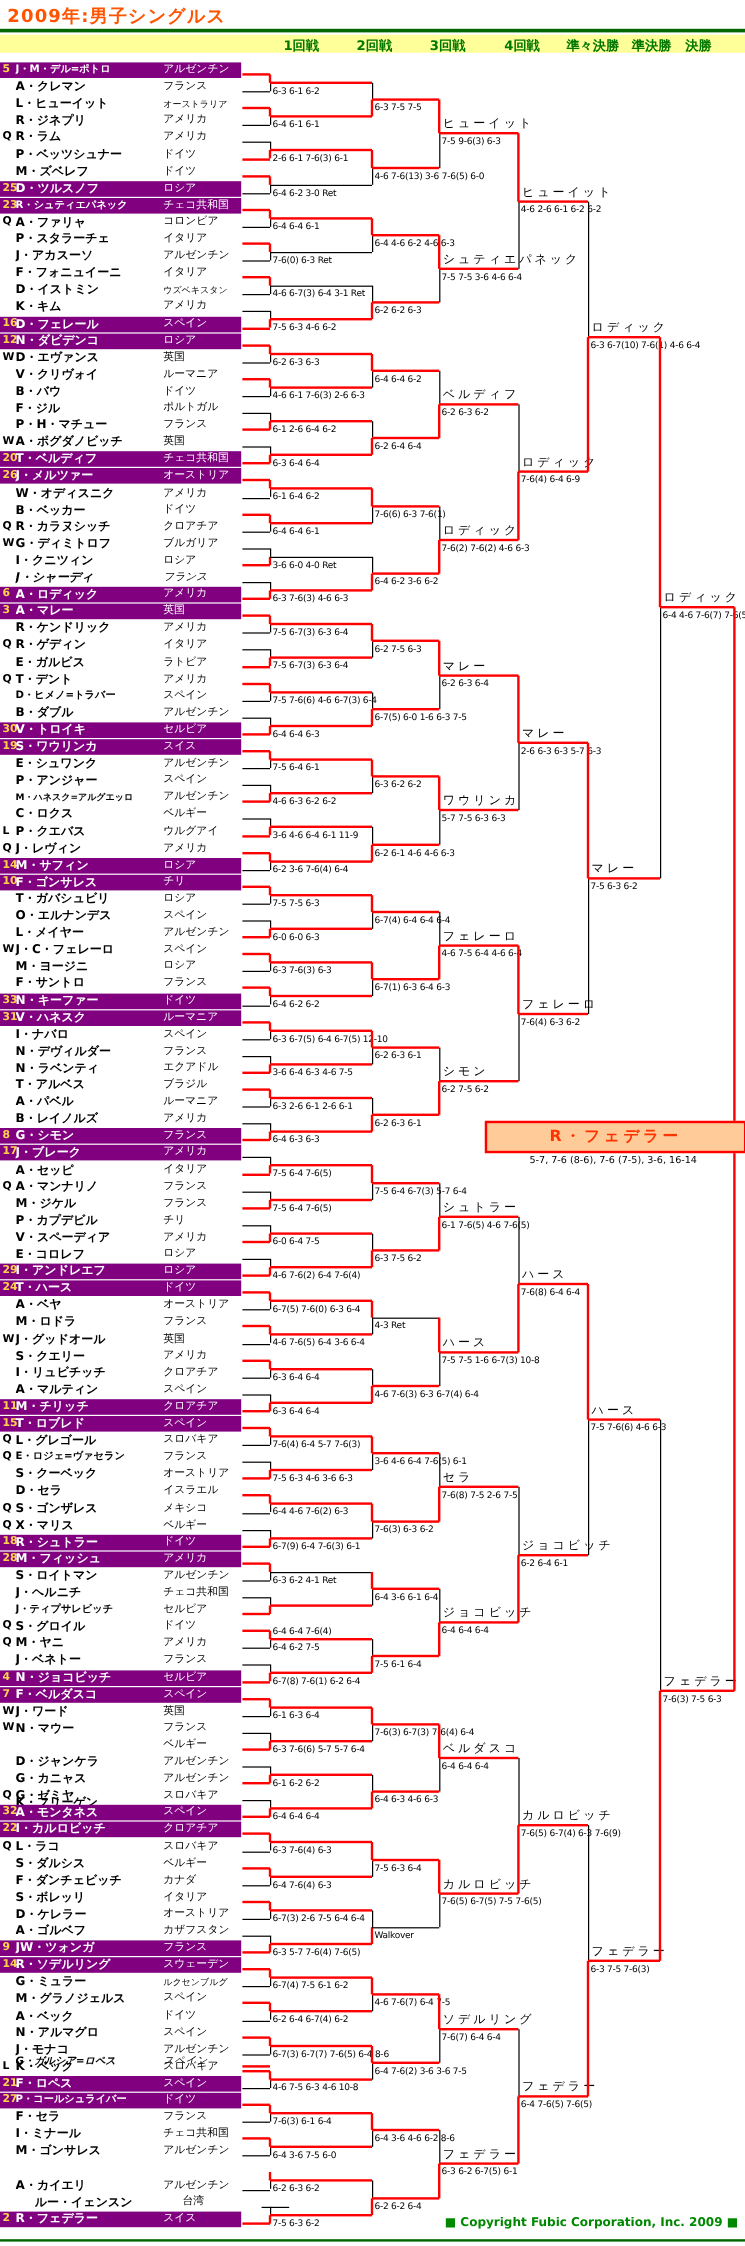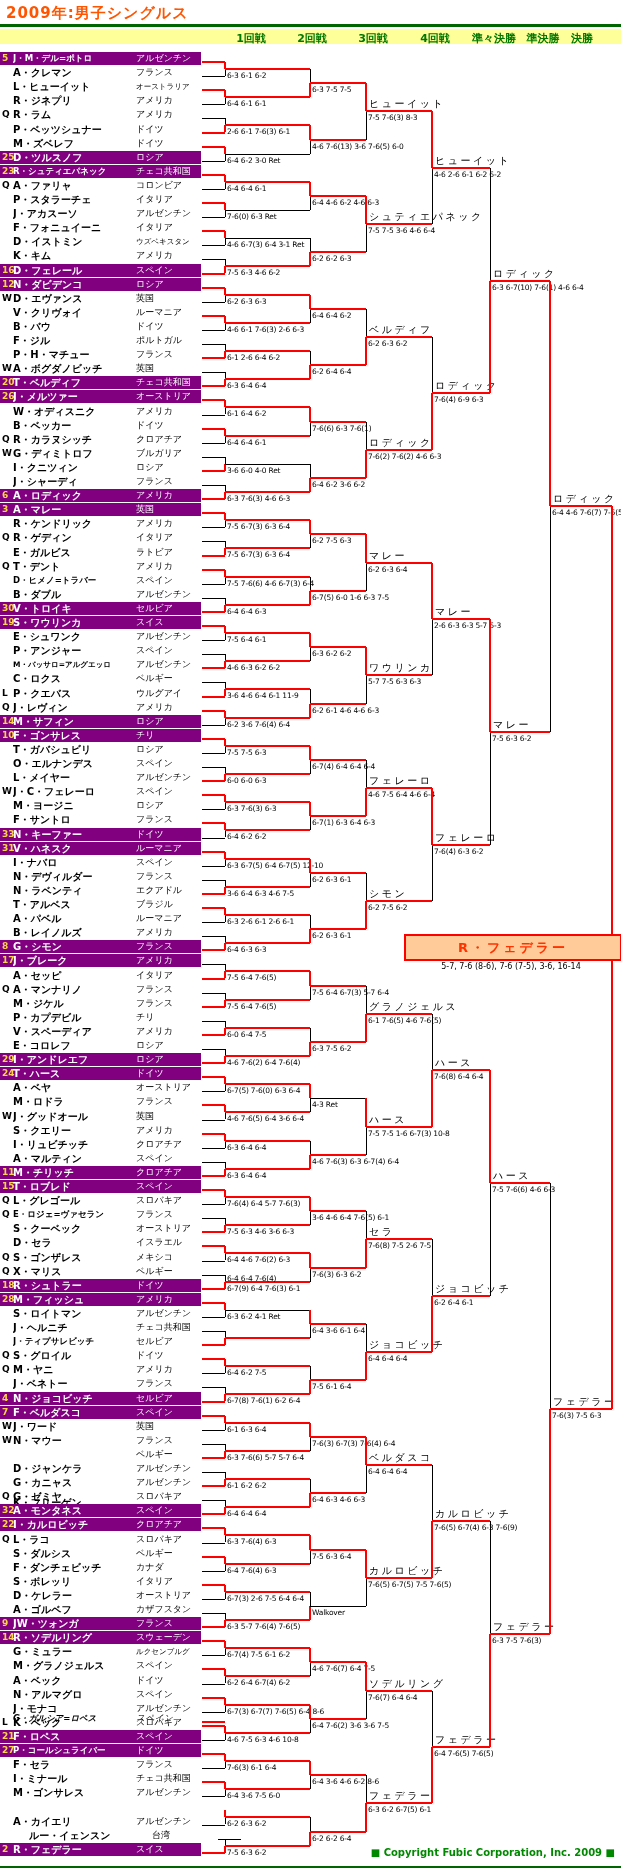--- a/index.html
+++ b/index.html
@@ -213,21 +213,21 @@
       <div class="abs pfx" style="left: 2px; top: 0px; width: 12px;">W</div>
       <div class="abs pname" style="left: 13px; top: 0px; width: 122px;">G・ディミトロフ</div>
       <div class="abs pctry" style="left: 136px; top: 0px; width: 66px;">ブルガリア</div>
       <div class="abs lnb" style="left: 202px; top: 10px; width: 23px; height: 1px;"></div>
     </div>
     <div class="abs " style="left: 0px; top: 460.9px; width: 226px; height: 13px;">
       <div class="abs pname" style="left: 13px; top: 0px; width: 122px;">I・クニツィン</div>
       <div class="abs pctry" style="left: 136px; top: 0px; width: 66px;">ロシア</div>
       <div class="abs lnr" style="left: 202px; top: 9px; width: 23px; height: 2px;"></div>
     </div>
-    <div class="abs " style="left: 0px; top: 475px; width: 226px; height: 13px;">
+    <div class="abs " style="left: 0px; top: 475px; width: 226px; height: 13px; font-style: italic;">
       <div class="abs pname" style="left: 13px; top: 0px; width: 122px;">J・シャーディ</div>
       <div class="abs pctry" style="left: 136px; top: 0px; width: 66px;">フランス</div>
       <div class="abs lnb" style="left: 202px; top: 10px; width: 23px; height: 1px;"></div>
     </div>
     <div class="abs srow" style="left: 0px; top: 489.1px; width: 226px; height: 13px;">
       <div class="abs seedbg" style="left: 0px; top: 0px; width: 201px;"></div>
       <div class="abs pfx gold" style="left: 2px; top: 0px; width: 12px;">6</div>
       <div class="abs pname" style="left: 13px; top: 0px; width: 122px;">A・ロディック</div>
       <div class="abs pctry" style="left: 136px; top: 0px; width: 66px;">アメリカ</div>
       <div class="abs lnr" style="left: 202px; top: 9px; width: 23px; height: 2px;"></div>
@@ -289,21 +289,21 @@
       <div class="abs pname" style="left: 13px; top: 0px; width: 122px;">E・シュワンク</div>
       <div class="abs pctry" style="left: 136px; top: 0px; width: 66px;">アルゼンチン</div>
       <div class="abs lnb" style="left: 202px; top: 10px; width: 23px; height: 1px;"></div>
     </div>
     <div class="abs " style="left: 0px; top: 644.2px; width: 226px; height: 13px;">
       <div class="abs pname" style="left: 13px; top: 0px; width: 122px;">P・アンジャー</div>
       <div class="abs pctry" style="left: 136px; top: 0px; width: 66px;">スペイン</div>
       <div class="abs lnb" style="left: 202px; top: 10px; width: 23px; height: 1px;"></div>
     </div>
     <div class="abs " style="left: 0px; top: 658.3px; width: 226px; height: 13px;">
-      <div class="abs pname tiny" style="left: 13px; top: 0px; width: 122px;">M・バッサロ=アルグエッロ</div>
+      <div class="abs pname tiny" style="left: 13px; top: 0px; width: 122px;">M・ハネスク=アルグエッロ</div>
       <div class="abs pctry" style="left: 136px; top: 0px; width: 66px;">アルゼンチン</div>
       <div class="abs lnr" style="left: 202px; top: 9px; width: 23px; height: 2px;"></div>
     </div>
     <div class="abs " style="left: 0px; top: 672.4px; width: 226px; height: 13px;">
       <div class="abs pname" style="left: 13px; top: 0px; width: 122px;">C・ロクス</div>
       <div class="abs pctry" style="left: 136px; top: 0px; width: 66px;">ベルギー</div>
       <div class="abs lnb" style="left: 202px; top: 10px; width: 23px; height: 1px;"></div>
     </div>
     <div class="abs " style="left: 0px; top: 686.5px; width: 226px; height: 13px;">
       <div class="abs pfx" style="left: 2px; top: 0px; width: 12px;">L</div>
@@ -954,21 +954,21 @@
     <div class="abs lnr" style="left: 224px; top: 1281.65px; width: 2px; height: 7.05px;"></div>
     <div class="abs lnr" style="left: 225px; top: 1280.65px; width: 85px; height: 2px;"></div>
     <div class="abs score" style="left: 227px; top: 1283.65px;">6-7(9) 6-4 7-6(3) 6-1</div>
     <div class="abs lnr" style="left: 224px; top: 1302.8px; width: 2px; height: 7.05px;"></div>
     <div class="abs lnb" style="left: 225px; top: 1309.85px; width: 1px; height: 7.05px;"></div>
     <div class="abs lnb" style="left: 225px; top: 1309.85px; width: 85px; height: 1px;"></div>
     <div class="abs score" style="left: 227px; top: 1311.85px;">6-3 6-2 4-1 Ret</div>
     <div class="abs lnb" style="left: 225px; top: 1331px; width: 1px; height: 7.05px;"></div>
     <div class="abs lnr" style="left: 224px; top: 1338.05px; width: 2px; height: 7.05px;"></div>
     <div class="abs lnr" style="left: 225px; top: 1337.05px; width: 85px; height: 2px;"></div>
-    <div class="abs score" style="left: 227px; top: 1274px;">6-4 6-4 7-6(4)</div>
+    <div class="abs score" style="left: 227px; top: 1355px;">6-4 6-4 7-6(4)</div>
     <div class="abs lnr" style="left: 224px; top: 1359.2px; width: 2px; height: 7.05px;"></div>
     <div class="abs lnb" style="left: 225px; top: 1366.25px; width: 1px; height: 7.05px;"></div>
     <div class="abs lnr" style="left: 225px; top: 1365.25px; width: 85px; height: 2px;"></div>
     <div class="abs score" style="left: 227px; top: 1368.25px;">6-4 6-2 7-5</div>
     <div class="abs lnb" style="left: 225px; top: 1387.4px; width: 1px; height: 7.05px;"></div>
     <div class="abs lnr" style="left: 224px; top: 1394.45px; width: 2px; height: 7.05px;"></div>
     <div class="abs lnr" style="left: 225px; top: 1393.45px; width: 85px; height: 2px;"></div>
     <div class="abs score" style="left: 227px; top: 1396.45px;">6-7(8) 7-6(1) 6-2 6-4</div>
     <div class="abs lnr" style="left: 224px; top: 1415.6px; width: 2px; height: 7.05px;"></div>
     <div class="abs lnb" style="left: 225px; top: 1422.65px; width: 1px; height: 7.05px;"></div>
@@ -1158,21 +1158,21 @@
     <div class="abs lnb" style="left: 310px; top: 1775.15px; width: 1px; height: 14.1px;"></div>
     <div class="abs lnr" style="left: 310px; top: 1774.15px; width: 56px; height: 2px;"></div>
     <div class="abs score" style="left: 312px; top: 1777.15px;">6-4 3-6 4-6 6-2 8-6</div>
     <div class="abs lnb" style="left: 310px; top: 1817.45px; width: 1px; height: 14.1px;"></div>
     <div class="abs lnr" style="left: 309px; top: 1831.55px; width: 2px; height: 14.1px;"></div>
     <div class="abs lnr" style="left: 310px; top: 1830.55px; width: 56px; height: 2px;"></div>
     <div class="abs score" style="left: 312px; top: 1833.55px;">6-2 6-2 6-4</div>
     <div class="abs lnr" style="left: 365px; top: 83.15px; width: 2px; height: 28.2px;"></div>
     <div class="abs lnb" style="left: 366px; top: 111.35px; width: 1px; height: 28.2px;"></div>
     <div class="abs lnr" style="left: 366px; top: 110.35px; width: 66px; height: 2px;"></div>
-    <div class="abs score" style="left: 368px; top: 113.35px;">7-5 7-6(3) 8-3</div>
+    <div class="abs score" style="left: 368px; top: 113.35px;">7-5 9-6(3) 6-3</div>
     <div class="abs wname" style="left: 369px; top: 98.35px;">ヒューイット</div>
     <div class="abs lnr" style="left: 365px; top: 195.95px; width: 2px; height: 28.2px;"></div>
     <div class="abs lnb" style="left: 366px; top: 224.15px; width: 1px; height: 28.2px;"></div>
     <div class="abs lnr" style="left: 366px; top: 223.15px; width: 66px; height: 2px;"></div>
     <div class="abs score" style="left: 368px; top: 226.15px;">7-5 7-5 3-6 4-6 6-4</div>
     <div class="abs wname" style="left: 369px; top: 211.15px;">シュティエパネック</div>
     <div class="abs lnb" style="left: 366px; top: 308.75px; width: 1px; height: 28.2px;"></div>
     <div class="abs lnr" style="left: 365px; top: 336.95px; width: 2px; height: 28.2px;"></div>
     <div class="abs lnr" style="left: 366px; top: 335.95px; width: 66px; height: 2px;"></div>
     <div class="abs score" style="left: 368px; top: 338.95px;">6-2 6-3 6-2</div>
@@ -1199,21 +1199,21 @@
     <div class="abs wname" style="left: 369px; top: 775.15px;">フェレーロ</div>
     <div class="abs lnb" style="left: 366px; top: 872.75px; width: 1px; height: 28.2px;"></div>
     <div class="abs lnr" style="left: 365px; top: 900.95px; width: 2px; height: 28.2px;"></div>
     <div class="abs lnr" style="left: 366px; top: 899.95px; width: 66px; height: 2px;"></div>
     <div class="abs score" style="left: 368px; top: 902.95px;">6-2 7-5 6-2</div>
     <div class="abs wname" style="left: 369px; top: 887.95px;">シモン</div>
     <div class="abs lnb" style="left: 366px; top: 985.55px; width: 1px; height: 28.2px;"></div>
     <div class="abs lnr" style="left: 365px; top: 1013.75px; width: 2px; height: 28.2px;"></div>
     <div class="abs lnr" style="left: 366px; top: 1012.75px; width: 66px; height: 2px;"></div>
     <div class="abs score" style="left: 368px; top: 1015.75px;">6-1 7-6(5) 4-6 7-6(5)</div>
-    <div class="abs wname" style="left: 369px; top: 1000.75px;">グラノジェルス</div>
+    <div class="abs wname" style="left: 369px; top: 1000.75px;">シュトラー</div>
     <div class="abs lnr" style="left: 365px; top: 1098.35px; width: 2px; height: 28.2px;"></div>
     <div class="abs lnb" style="left: 366px; top: 1126.55px; width: 1px; height: 28.2px;"></div>
     <div class="abs lnr" style="left: 366px; top: 1125.55px; width: 66px; height: 2px;"></div>
     <div class="abs score" style="left: 368px; top: 1128.55px;">7-5 7-5 1-6 6-7(3) 10-8</div>
     <div class="abs wname" style="left: 369px; top: 1113.55px;">ハース</div>
     <div class="abs lnb" style="left: 366px; top: 1211.15px; width: 1px; height: 28.2px;"></div>
     <div class="abs lnr" style="left: 365px; top: 1239.35px; width: 2px; height: 28.2px;"></div>
     <div class="abs lnr" style="left: 366px; top: 1238.35px; width: 66px; height: 2px;"></div>
     <div class="abs score" style="left: 368px; top: 1241.35px;">7-6(8) 7-5 2-6 7-5</div>
     <div class="abs wname" style="left: 369px; top: 1226.35px;">セラ</div>
@@ -1243,21 +1243,21 @@
     <div class="abs score" style="left: 368px; top: 1805.35px;">6-3 6-2 6-7(5) 6-1</div>
     <div class="abs wname" style="left: 369px; top: 1790.35px;">フェデラー</div>
     <div class="abs lnr" style="left: 431px; top: 111.35px; width: 2px; height: 56.4px;"></div>
     <div class="abs lnb" style="left: 432px; top: 167.75px; width: 1px; height: 56.4px;"></div>
     <div class="abs lnr" style="left: 432px; top: 166.75px; width: 58px; height: 2px;"></div>
     <div class="abs score" style="left: 434px; top: 169.75px;">4-6 2-6 6-1 6-2 6-2</div>
     <div class="abs wname" style="left: 435px; top: 154.75px;">ヒューイット</div>
     <div class="abs lnb" style="left: 432px; top: 336.95px; width: 1px; height: 56.4px;"></div>
     <div class="abs lnr" style="left: 431px; top: 393.35px; width: 2px; height: 56.4px;"></div>
     <div class="abs lnr" style="left: 432px; top: 392.35px; width: 58px; height: 2px;"></div>
-    <div class="abs score" style="left: 434px; top: 395.35px;">7-6(4) 6-9 6-3</div>
+    <div class="abs score" style="left: 434px; top: 395.35px;">7-6(4) 6-4 6-9</div>
     <div class="abs wname" style="left: 435px; top: 380.35px;">ロディック</div>
     <div class="abs lnr" style="left: 431px; top: 562.55px; width: 2px; height: 56.4px;"></div>
     <div class="abs lnb" style="left: 432px; top: 618.95px; width: 1px; height: 56.4px;"></div>
     <div class="abs lnr" style="left: 432px; top: 617.95px; width: 58px; height: 2px;"></div>
     <div class="abs score" style="left: 434px; top: 620.95px;">2-6 6-3 6-3 5-7 6-3</div>
     <div class="abs wname" style="left: 435px; top: 605.95px;">マレー</div>
     <div class="abs lnr" style="left: 431px; top: 788.15px; width: 2px; height: 56.4px;"></div>
     <div class="abs lnb" style="left: 432px; top: 844.55px; width: 1px; height: 56.4px;"></div>
     <div class="abs lnr" style="left: 432px; top: 843.55px; width: 58px; height: 2px;"></div>
     <div class="abs score" style="left: 434px; top: 846.55px;">7-6(4) 6-3 6-2</div>

